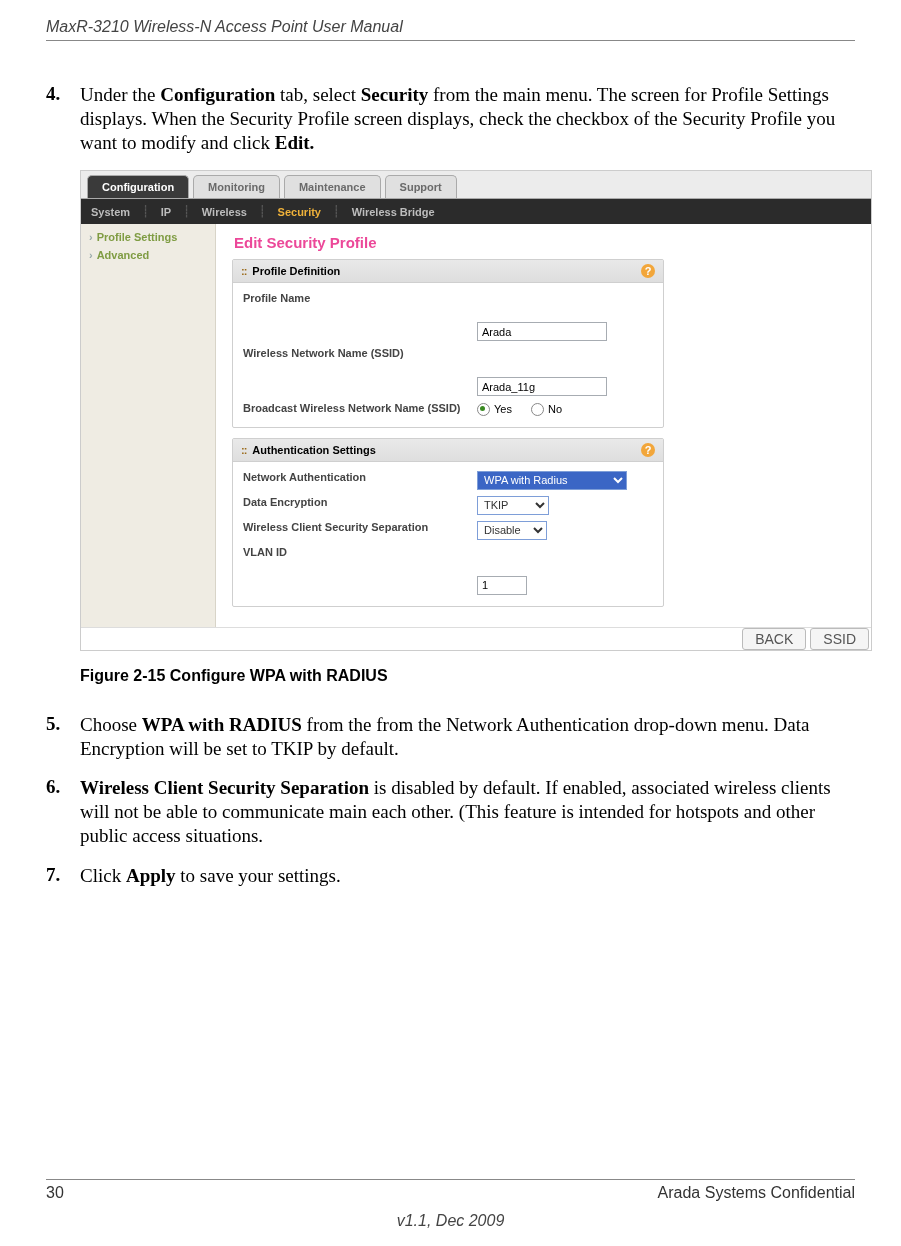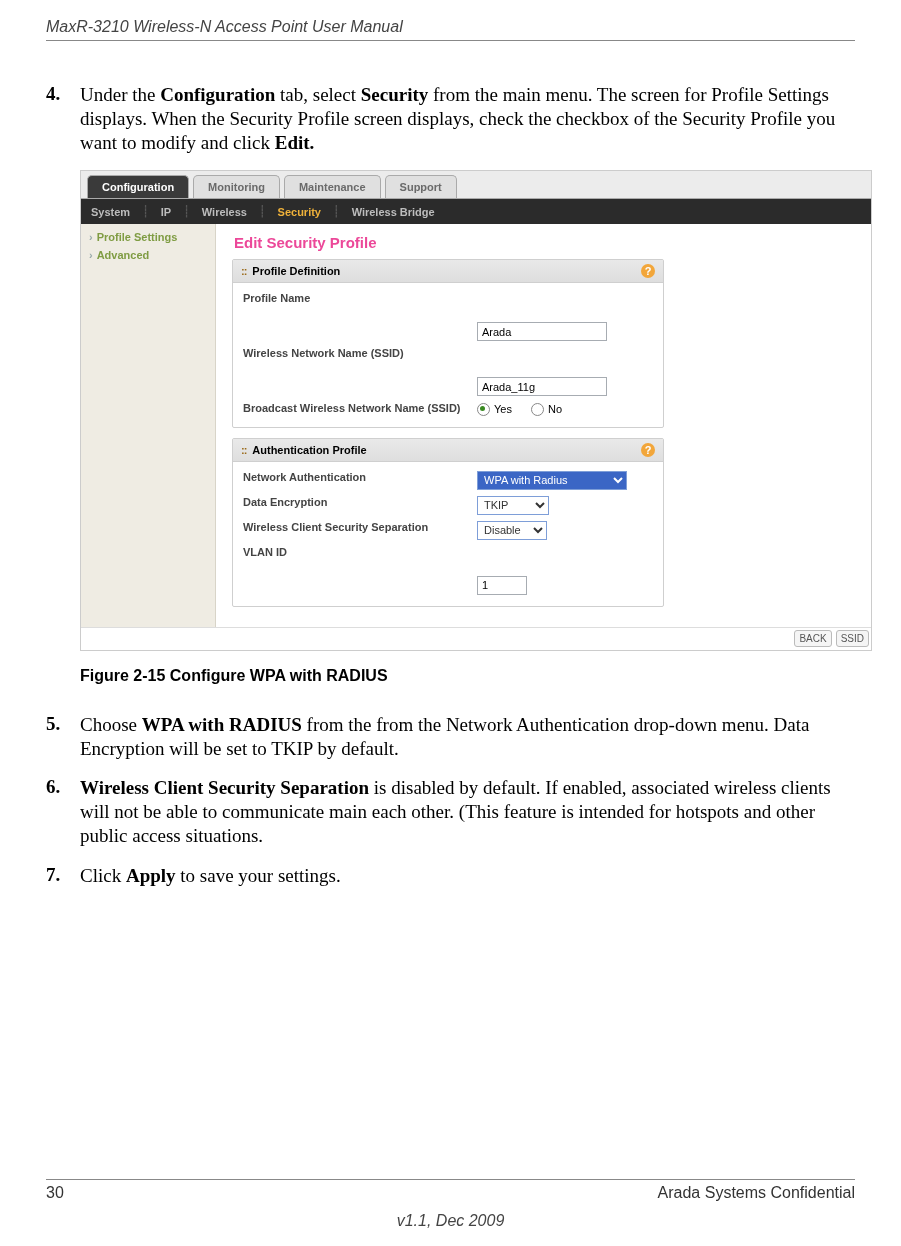--- a/index.html
+++ b/index.html
@@ -230,23 +230,23 @@
     align-items: center;
     font-size: 9px;
     color: #777;
     padding-right: 2px;
     position: relative;
   }
   .mini-btn {
     border: 1px solid #bbb;
     border-radius: 3px;
     background: #f5f5f5;
-    padding: 2px 4px;
+    padding: 2px 12px;
     margin-left: 4px;
-    font-size: 10px;
+    font-size: 14px;
     color: #555;
   }
   .fig-caption {
     font-family: Arial, Helvetica, sans-serif;
     font-weight: bold;
     font-size: 16px;
     margin: 16px 0 28px 0;
   }
   .footer {
     position: absolute;
@@ -336,21 +336,21 @@
                 <div class="val">
                   <span class="radio checked"></span><span class="radio-lbl">Yes</span>
                   <span class="radio"></span><span class="radio-lbl">No</span>
                 </div>
               </div>
             </div>
           </div>
 
           <div class="panel">
             <div class="panel-hd">
-              <span><span class="dots">::</span><span>Authentication Profile</span></span>
+              <span><span class="dots">::</span><span>Authentication Settings</span></span>
               <span class="help-icon">?</span>
             </div>
             <div class="panel-body">
               <div class="row">
                 <div class="lbl">Network Authentication</div>
                 <div class="val">
                   <select class="sel" style="width:150px">
                     <option>WPA with Radius</option>
                   </select>
                 </div>

